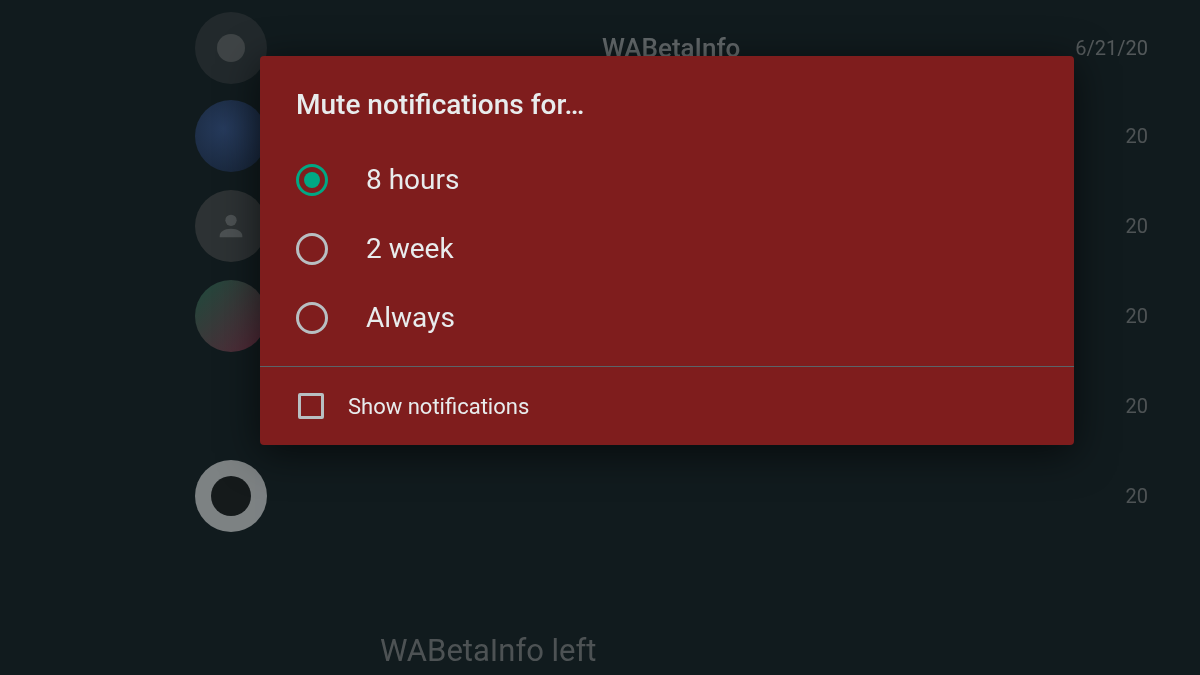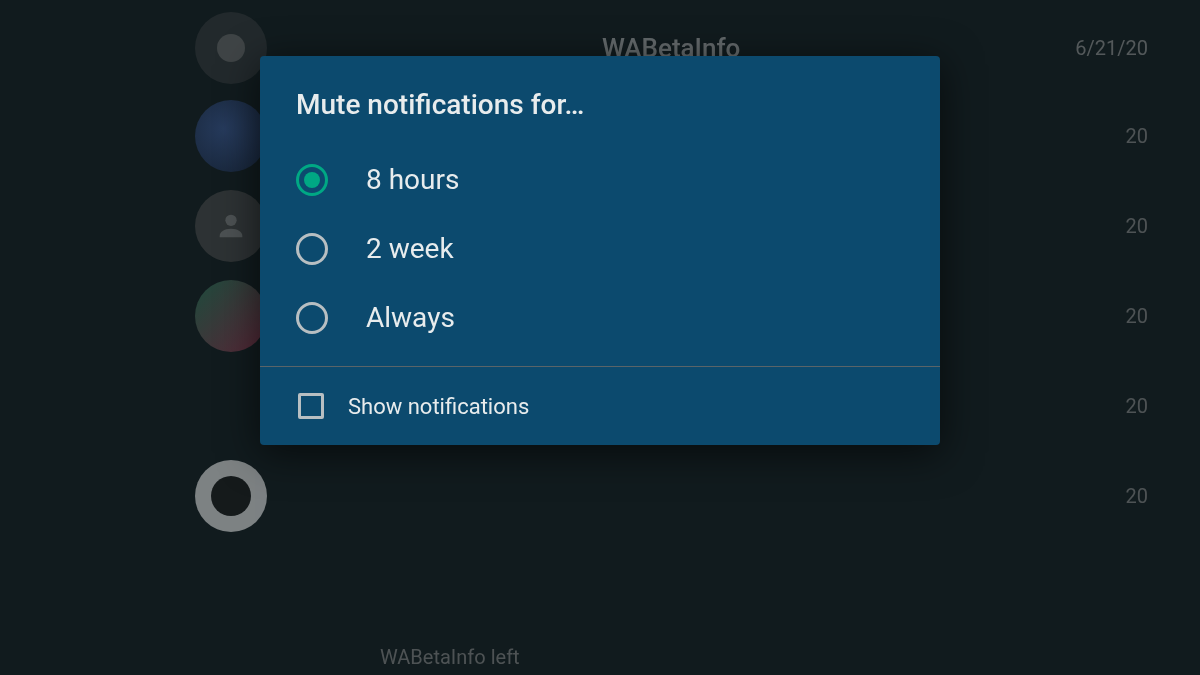--- a/index.html
+++ b/index.html
@@ -54,22 +54,22 @@
     text-align: center;
   }
   .chat-date {
     color: #a3a3a3;
     font-size: 20px;
   }
   .dialog {
     position: absolute;
     top: 56px;
     left: 260px;
-    width: 680px;
-    background: #0c4a6e;
+    width: 814px;
+    background: #7f1d1d;
     border-radius: 4px;
     box-shadow: 0 8px 40px rgba(0,0,0,0.6);
     z-index: 10;
   }
   .dialog-title {
     color: #e8eced;
     font-size: 28px;
     font-weight: 500;
     padding: 32px 36px 24px 36px;
   }
@@ -203,21 +203,21 @@
     <span class="bg-date-fragment">20</span>
   </div>
 
   <div class="bg-chat-row" style="margin-top:30px; position:relative;">
     <div class="bg-avatar" style="background:#e8e8e8; display:flex; align-items:center; justify-content:center;">
       <div style="width:40px;height:40px;border-radius:50%;background:#1a1a1a;"></div>
     </div>
     <span class="bg-date-fragment">20</span>
   </div>
 
-  <div style="position:absolute; bottom:6px; left:380px; color:#8a8a8a; font-size:20px; opacity:0.5;">WABetaInfo left</div>
+  <div style="position:absolute; bottom:6px; left:380px; color:#8a8a8a; font-size:31px; opacity:0.5;">WABetaInfo left</div>
 </div>
 
 <div class="dialog">
   <div class="dialog-title">Mute notifications for…</div>
 
   <div class="radio-group">
     <div class="radio-option">
       <div class="radio selected">
         <div class="radio-dot"></div>
       </div>

